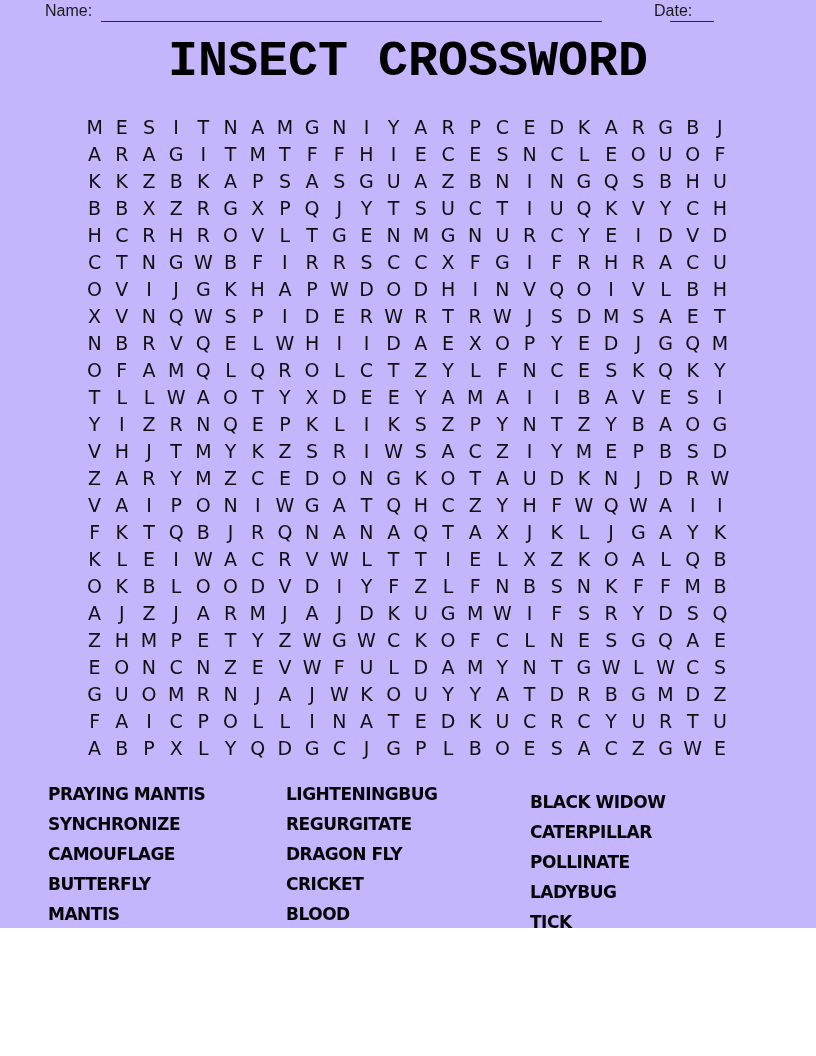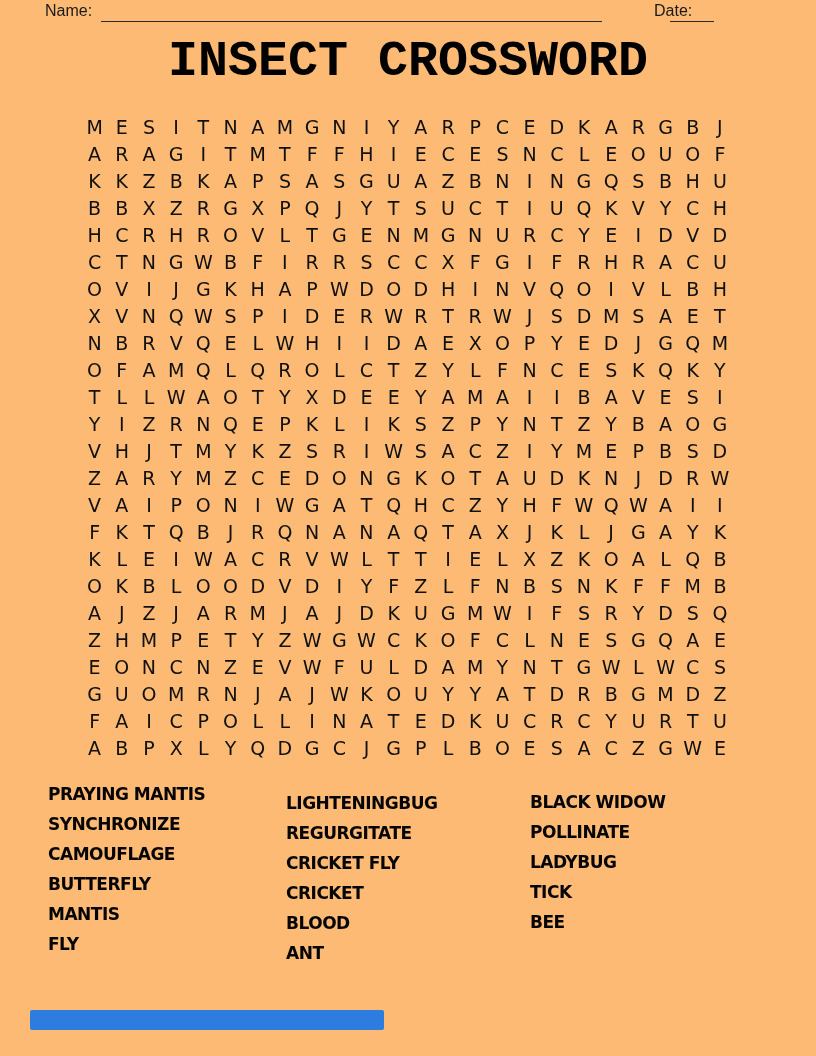--- a/index.html
+++ b/index.html
@@ -1,17 +1,17 @@
 <!DOCTYPE html>
 <html><head>
 <meta charset="utf-8">
 <style>
   html,body { margin:0; padding:0; background:#ffffff; }
   .sheet {
-    position:relative; width:816px; height:1056px; background:#fdba74;
+    position:relative; width:816px; height:928px; background:#c4b5fd;
     font-family:"DejaVu Sans", sans-serif; color:#000000; overflow:hidden;
   }
   .hdr-label {
     position:absolute; top:2px;
     font-family:"Liberation Sans", sans-serif; font-size:16px; color:#1a1a1a;
   }
   .name-label { left:45px; }
   .date-label { left:626px;margin-left:28px; }
   .blank-line { position:absolute; top:21px; border-bottom:1.5px solid #2b2b2b; height:0; }
   .name-line { left:101px; width:501px; }
@@ -22,21 +22,21 @@
     font-family:Liberation Mono, monospace; color:#000;
   }
   .grid {
     position:absolute; left:81px; top:113px;
     display:grid; grid-template-columns:repeat(24, 27.2px); grid-auto-rows:27px;
     font-size:19px; font-weight:400; color:#101010;
   }
   .cell { display:flex; align-items:center; justify-content:center; }
   .word-bank { position:absolute; left:48px; top:779px; display:flex; }
   .word-col { width:238px; }
-  .word-col:nth-child(2) { width:244px;margin-top:9px; }
+  .word-col:nth-child(2) { width:244px; }
   .word-col:nth-child(3) { width:auto;margin-top:8px; }
   .word {
     height:30px; line-height:30px; font-size:17px; font-weight:700;
     letter-spacing:-0.5px; white-space:nowrap; color:#050505;
   }
   .accent-bar { position:absolute; left:30px; top:1010px; width:354px; height:20px; border-radius:2px; }
 </style>
 </head>
 <body>
 
@@ -632,27 +632,28 @@
         <div class="word">PRAYING MANTIS</div>
         <div class="word">SYNCHRONIZE</div>
         <div class="word">CAMOUFLAGE</div>
         <div class="word">BUTTERFLY</div>
         <div class="word">MANTIS</div>
         <div class="word">FLY</div>
       </div>
       <div class="word-col">
         <div class="word">LIGHTENINGBUG</div>
         <div class="word">REGURGITATE</div>
-        <div class="word">CRICKET FLY</div>
+        <div class="word">DRAGON FLY</div>
         <div class="word">CRICKET</div>
         <div class="word">BLOOD</div>
         <div class="word">ANT</div>
       </div>
       <div class="word-col">
         <div class="word">BLACK WIDOW</div>
+        <div class="word">CATERPILLAR</div>
         <div class="word">POLLINATE</div>
         <div class="word">LADYBUG</div>
         <div class="word">TICK</div>
         <div class="word">BEE</div>
       </div>
     </div>
 
   <div class="accent-bar" style="background: rgb(45, 125, 225);"></div>
 </div>
 

